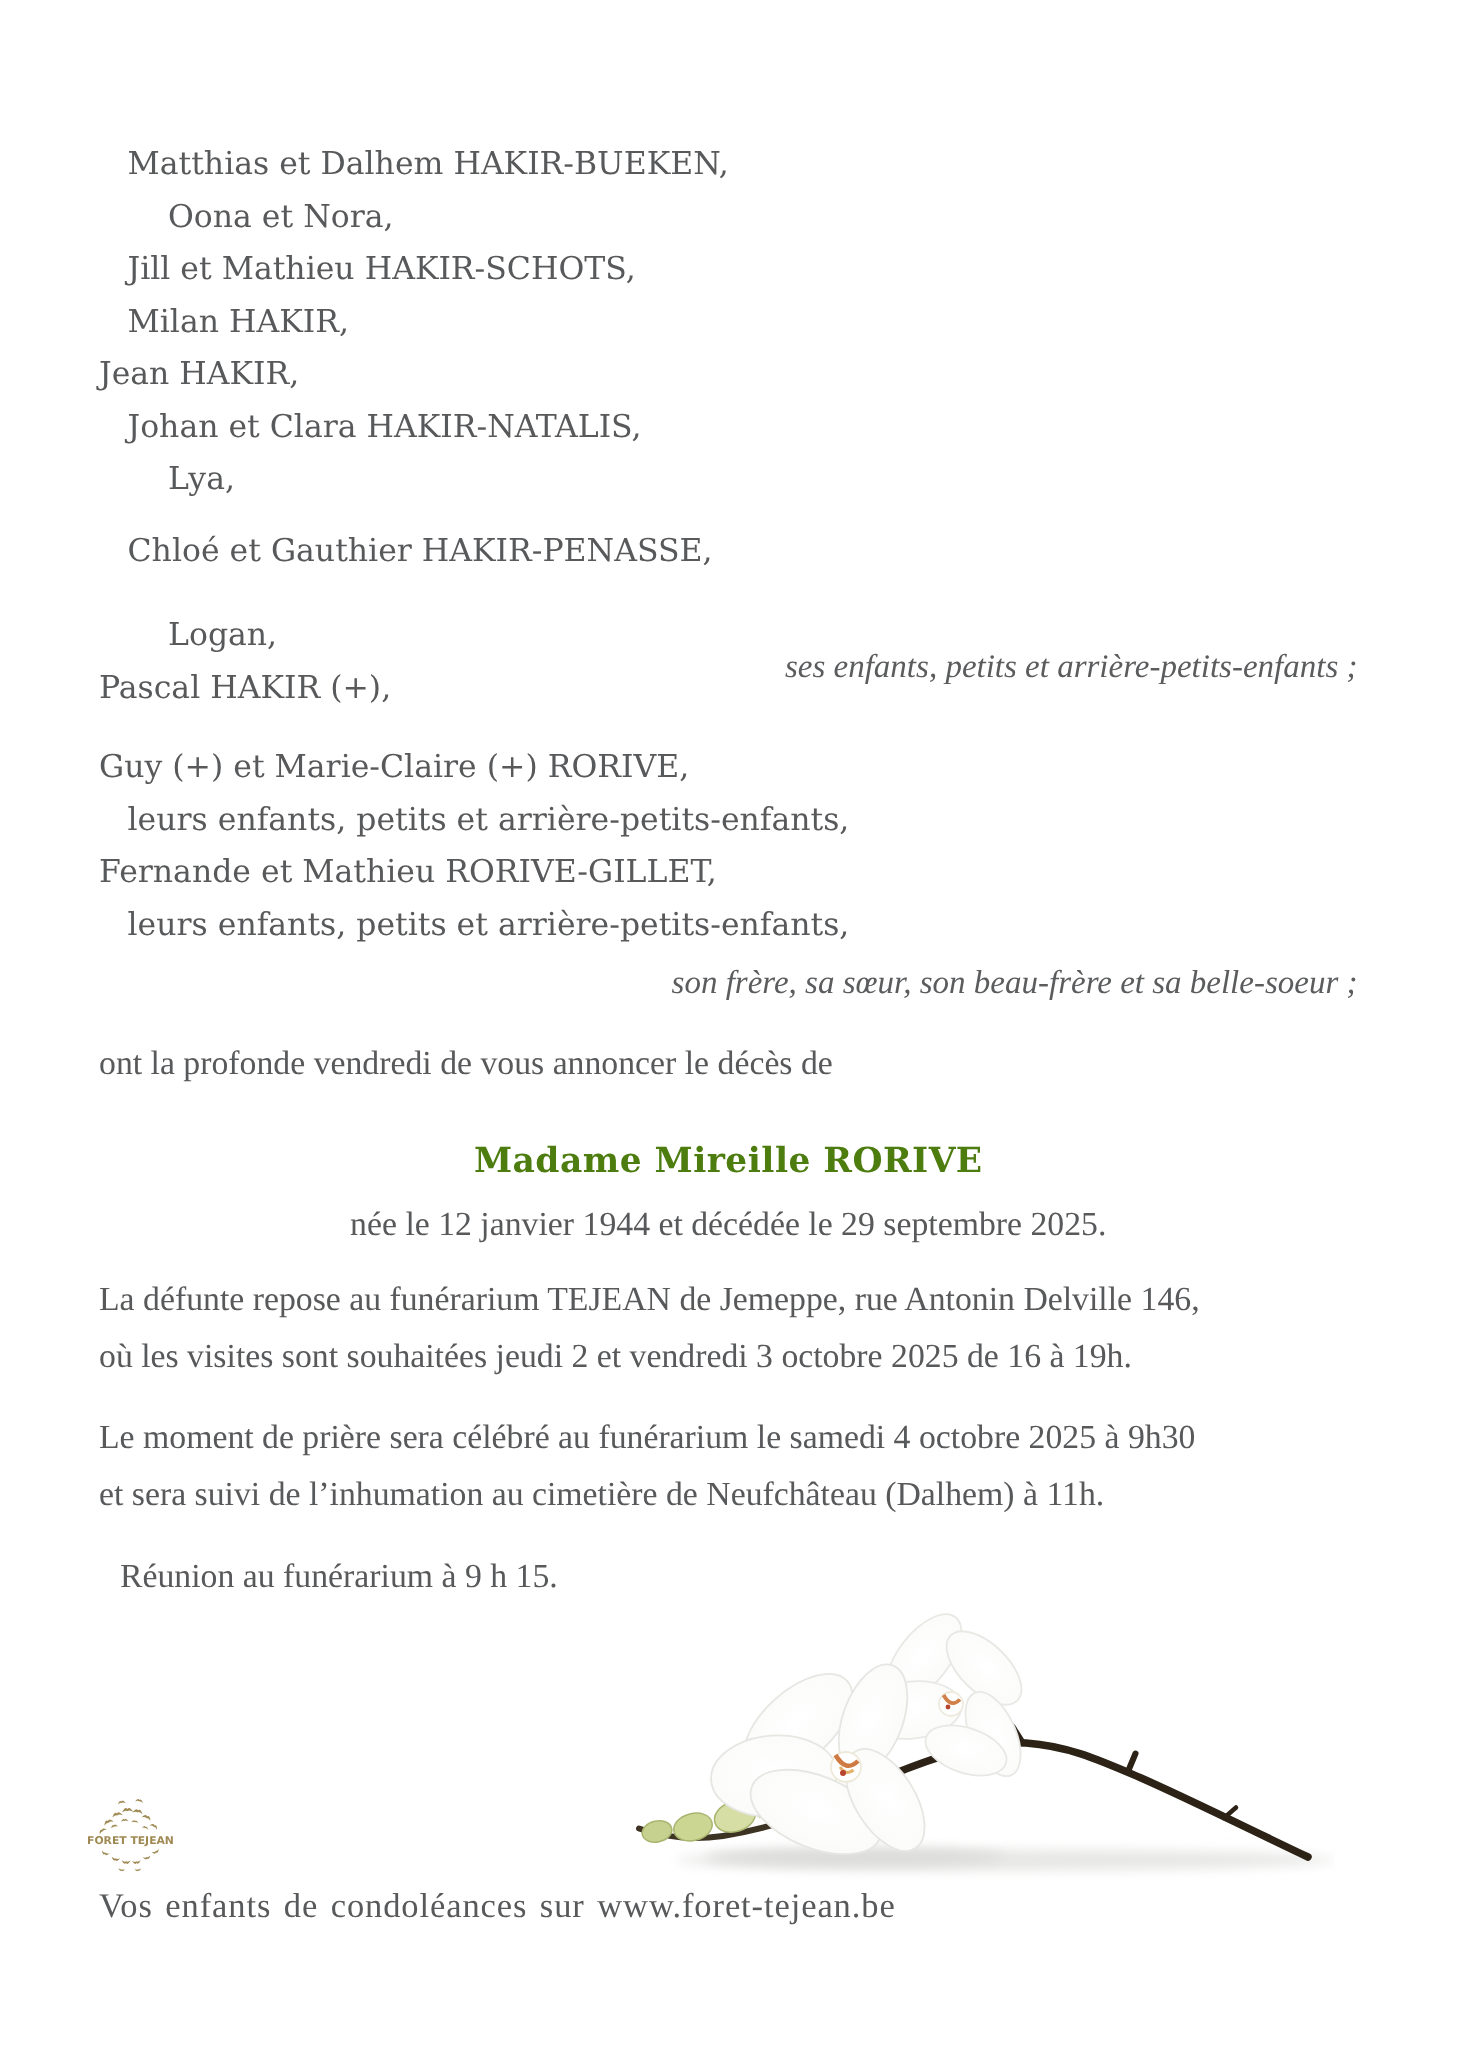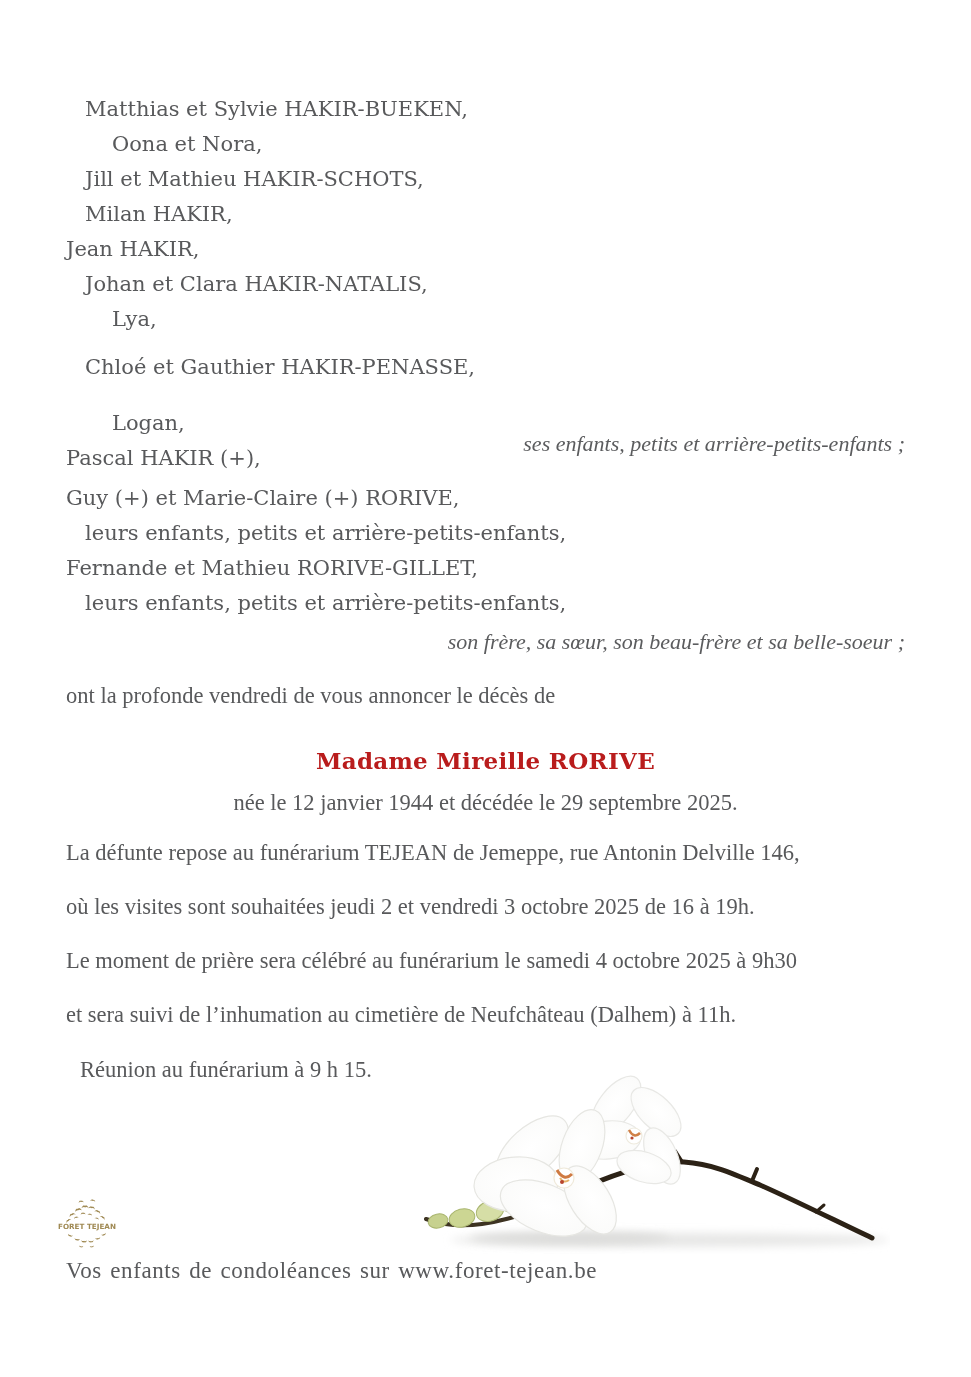--- a/index.html
+++ b/index.html
@@ -25,53 +25,53 @@
   .pascal-row { position:relative; }
   .note {
     font-family:"Liberation Serif", serif;
     font-style:italic;
     font-size:22px;
     color:#5b5c5e;
   }
   .note-1 { position:absolute; right:0; top:-10px; white-space:nowrap; }
   .note-2 { text-align:right; margin-top:3px; line-height:35px; }
 
-  .block-2 { margin-top:5px; }
+  .block-2 { margin-top:18px; }
 
   .announcement {
     margin-top:19px;
     font-family:"Liberation Serif", serif;
     font-size:22.5px;
     line-height:35px;
   }
 
   .deceased-name {
     margin-top:33px;
     text-align:center;
     font-weight:bold;
     font-size:23px;
     line-height:30px;
-    color:#b91c1c;
+    color:#4d7c0f;
     letter-spacing:0.3px;
   }
   .deceased-dates {
     margin-top:12px;
     text-align:center;
     font-family:"Liberation Serif", serif;
     font-size:22.5px;
     line-height:30px;
   }
 
   .para {
     margin-top:16px;
     font-family:"Liberation Serif", serif;
     font-size:22.5px;
     line-height:38px;
   }
-  .para div { white-space:nowrap;margin-top:16px; }
+  .para div { white-space:nowrap; }
   .para-reunion { margin-top:17px;margin-left:14px; }
 
   .orchid {
     position:absolute;
     left:420px; top:1072px;
     width:470px; height:182px;
   }
   .logo {
     position:absolute;
     left:56px; top:1194px;
@@ -88,21 +88,21 @@
     white-space:nowrap;
   }
 </style>
 </head>
 <body>
 
 <div class="page">
   <div class="content">
 
     <div>
-      <div class="fline ind1">Matthias et Sylvie HAKIR-BUEKEN,</div>
+      <div class="fline ind1">Matthias et Dalhem HAKIR-BUEKEN,</div>
       <div class="fline ind2">Oona et Nora,</div>
       <div class="fline ind1">Jill et Mathieu HAKIR-SCHOTS,</div>
       <div class="fline ind1">Milan HAKIR,</div>
       <div class="fline">Jean HAKIR,</div>
       <div class="fline ind1">Johan et Clara HAKIR-NATALIS,</div>
       <div class="fline ind2">Lya,</div>
       <div class="fline ind1 gap13">Chloé et Gauthier HAKIR-PENASSE,</div>
       <div class="fline ind2 gap21">Logan,</div>
       <div class="pascal-row">
         <div class="fline">Pascal HAKIR (+),</div>

